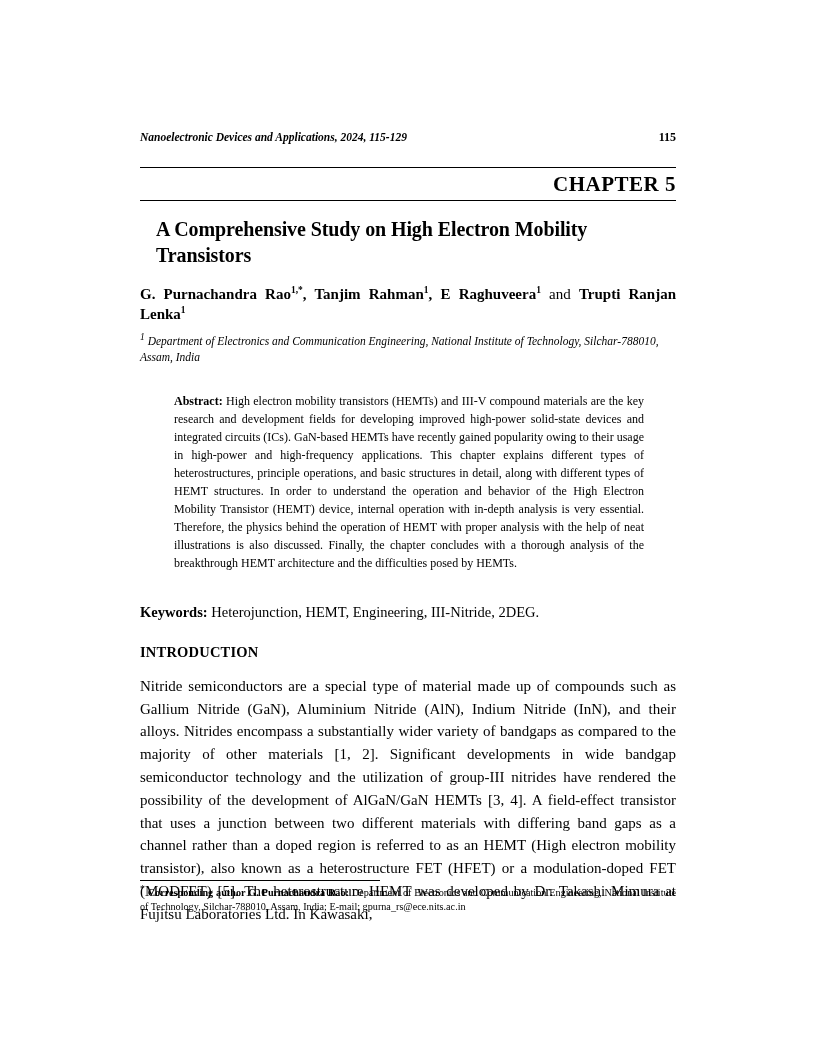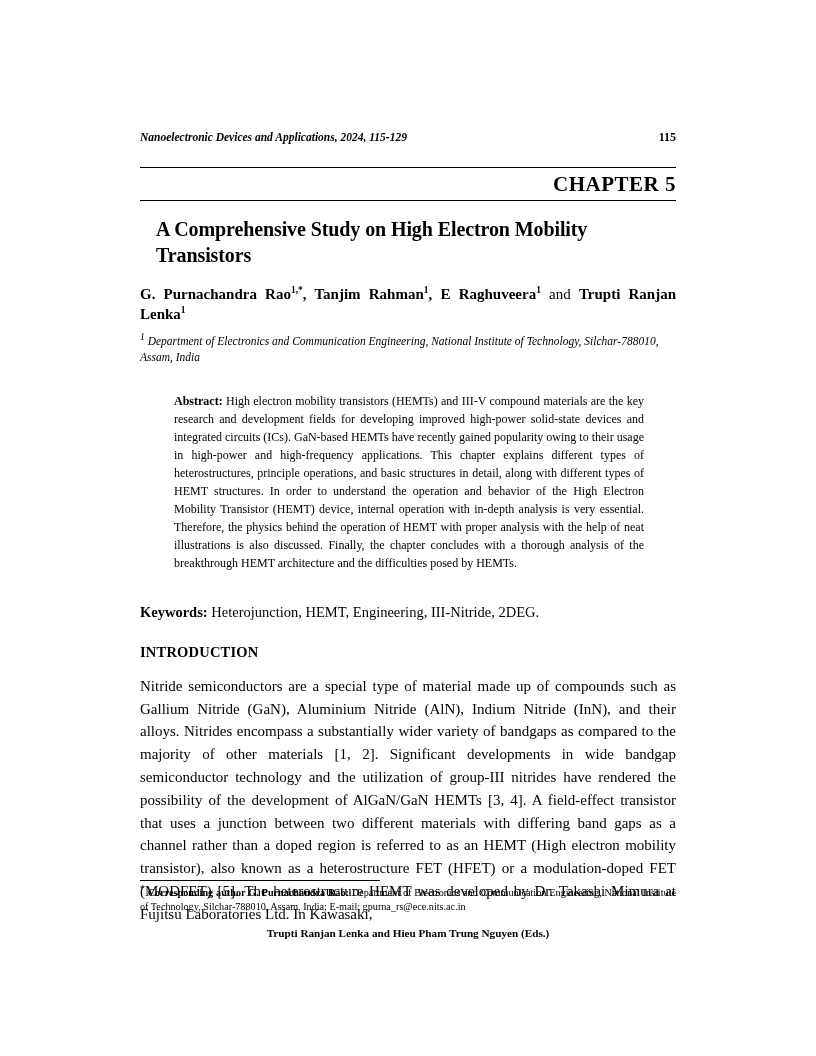--- a/index.html
+++ b/index.html
@@ -184,16 +184,15 @@
 
   </div>
 
   <div class="footnote-rule"></div>
 
   <div class="footnote">
     <sup>*</sup><b> Corresponding author G. Purnachandra Rao:</b><span> Department of Electronics and Communication Engineering, National Institute of Technology, Silchar-788010, Assam, India; E-mail: gpurna_rs@ece.nits.ac.in</span>
   </div>
 
   <div class="colophon">
-    <div>Trupti Ranjan Lenka and Hieu Pham Trung Nguyen (Eds.)</div>
   </div>
 
 </div>
 
 </body></html>

